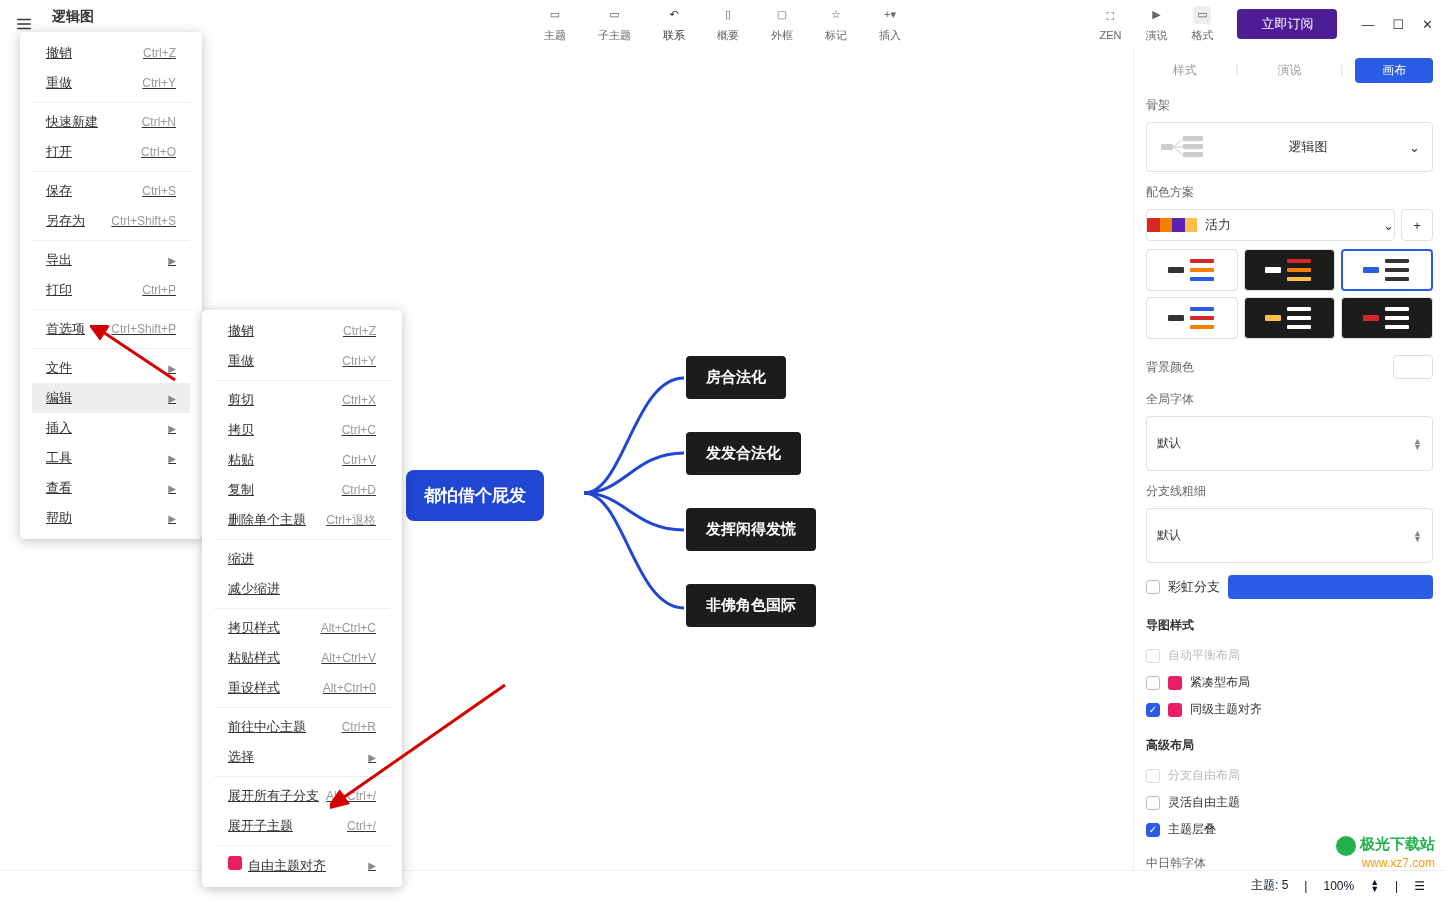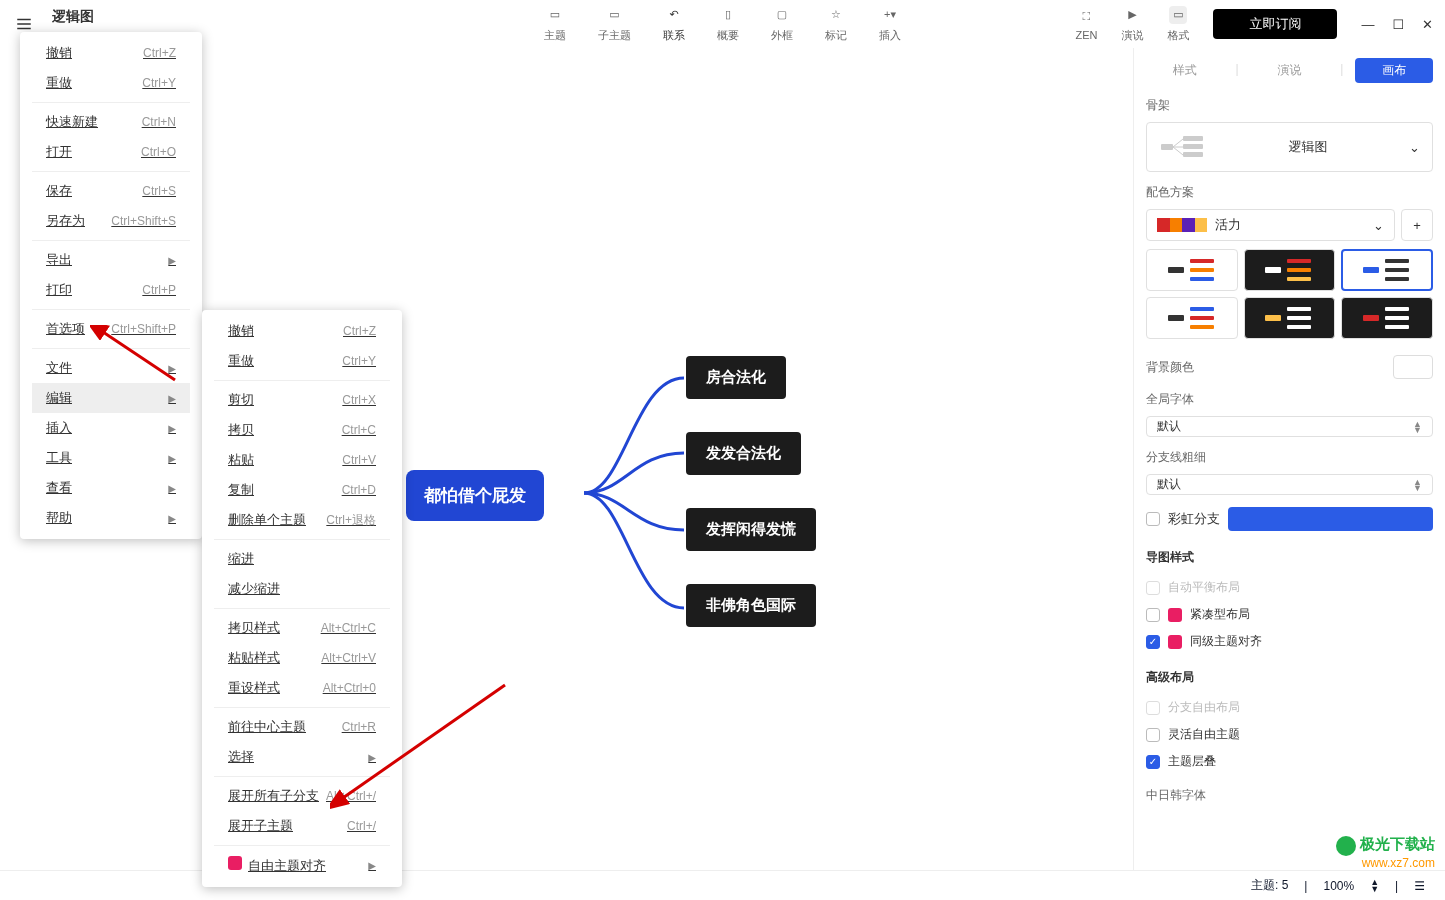--- a/index.html
+++ b/index.html
@@ -9,21 +9,21 @@
 .top-bar { height: 48px; display: flex; align-items: center; background: #fff; position: relative; }
 .hamburger { width: 48px; display: flex; align-items: center; justify-content: center; }
 .hamburger svg { width: 18px; height: 18px; }
 .title { font-weight: 600; font-size: 14px; position: absolute; left: 52px; top: 8px; }
 .toolbar-center { position: absolute; left: 50%; transform: translateX(-50%); display: flex; gap: 32px; }
 .tb-item { display: flex; flex-direction: column; align-items: center; gap: 4px; color: #666; font-size: 11px; cursor: pointer; }
 .tb-item.active { color: #333; }
 .tb-icon { width: 18px; height: 18px; display: flex; align-items: center; justify-content: center; }
 .toolbar-right { position: absolute; right: 12px; display: flex; align-items: center; gap: 24px; }
 .tb-item-active { background: #eee; border-radius: 4px; padding: 2px 6px; }
-.subscribe-btn { background: #000000; color: #fff; padding: 6px 36px; border-radius: 4px; font-size: 13px; cursor: pointer; }
+.subscribe-btn { background: #4c1d95; color: #fff; padding: 6px 24px; border-radius: 4px; font-size: 13px; cursor: pointer; }
 .window-controls { display: flex; gap: 18px; color: #333; }
 
 
 .menu { position: absolute; background: #fff; box-shadow: 0 2px 12px rgba(0,0,0,0.25); border-radius: 4px; z-index: 100; padding: 6px 12px; text-decoration: underline; }
 .menu-1 { left: 20px; top: 32px; width: 182px; }
 .menu-2 { left: 202px; top: 310px; width: 200px; }
 .menu-item { display: flex; justify-content: space-between; align-items: center; padding: 6px 14px; font-size: 13px; color: #333; cursor: pointer; }
 .menu-item.highlighted { background: #eee; }
 .menu-item .shortcut { color: #999; font-size: 12px; }
 .menu-item .chevron { color: #888; font-size: 10px; }
@@ -44,31 +44,31 @@
 .right-panel { position: absolute; right: 0; top: 48px; width: 312px; height: calc(100% - 78px); background: #fff; border-left: 1px solid #eee; overflow-y: auto; padding: 10px 12px 20px 12px; }
 .panel-tabs { display: flex; gap: 8px; margin-bottom: 14px; }
 .panel-tab { flex: 1; text-align: center; padding: 4px; font-size: 12px; color: #999; border-radius: 4px; cursor: pointer; }
 .panel-tab.sep { flex: 0; color: #ddd; }
 .panel-tab.active { background: #2b5ce6; color: #fff; }
 .panel-section-title { font-size: 12px; color: #666; margin: 12px 0 8px; }
 .skeleton-select { border: 1px solid #e0e0e0; border-radius: 4px; padding: 10px 12px; display: flex; align-items: center; justify-content: space-between; cursor: pointer; }
 .skeleton-preview { width: 48px; height: 28px; }
 .skeleton-label { font-size: 13px; }
 .color-scheme-row { display: flex; gap: 6px; margin-bottom: 8px; }
-.color-select { flex: 1; border: 1px solid #e0e0e0; border-radius: 4px; padding: 6px 10px; display: flex; align-items: center; gap: 8px; cursor: pointer; }
+.color-select { flex: 1; border: 1px solid #e0e0e0; border-radius: 4px; padding: 6px 0; display: flex; align-items: center; gap: 8px; cursor: pointer; }
 .color-bar { display: flex; height: 14px; width: 50px; }
 .color-bar span { flex: 1; }
 .add-scheme { width: 32px; border: 1px solid #e0e0e0; border-radius: 4px; display: flex; align-items: center; justify-content: center; cursor: pointer; }
 .theme-grid { display: grid; grid-template-columns: 1fr 1fr 1fr; gap: 6px; }
 .theme-thumb { height: 42px; border: 1px solid #e0e0e0; border-radius: 4px; background: #fff; display: flex; align-items: center; justify-content: center; cursor: pointer; overflow: hidden; }
 .theme-thumb.dark { background: #1c1c1c; }
 .theme-thumb.selected { border: 2px solid #2b5ce6; }
 .bg-color-row { display: flex; justify-content: space-between; align-items: center; }
 .bg-swatch { width: 40px; height: 24px; border: 1px solid #ddd; border-radius: 4px; background: #fff; }
-.select-box { width: 100%; border: 1px solid #e0e0e0; border-radius: 4px; padding: 1px 10px; display: flex; justify-content: space-between; align-items: center; cursor: pointer; font-size: 12px; }
+.select-box { width: 100%; border: 1px solid #e0e0e0; border-radius: 4px; padding: 18px 10px; display: flex; justify-content: space-between; align-items: center; cursor: pointer; font-size: 12px; }
 .updown { font-size: 9px; color: #888; line-height: 6px; }
 .checkbox-row { display: flex; align-items: center; gap: 8px; font-size: 12px; padding: 5px 0; }
 .checkbox { width: 14px; height: 14px; border: 1px solid #bbb; border-radius: 3px; display: flex; align-items: center; justify-content: center; }
 .checkbox.checked { background: #2b5ce6; border-color: #2b5ce6; color: #fff; font-size: 10px; }
 .checkbox.disabled { border-color: #ddd; }
 .mini-icon { width: 14px; height: 14px; background: #e91e63; border-radius: 3px; display: inline-block; }
 .rainbow-row { display: flex; align-items: center; gap: 8px; }
 .rainbow-btn { flex: 1; height: 24px; background: #2b5ce6; border-radius: 4px; }
 
 

